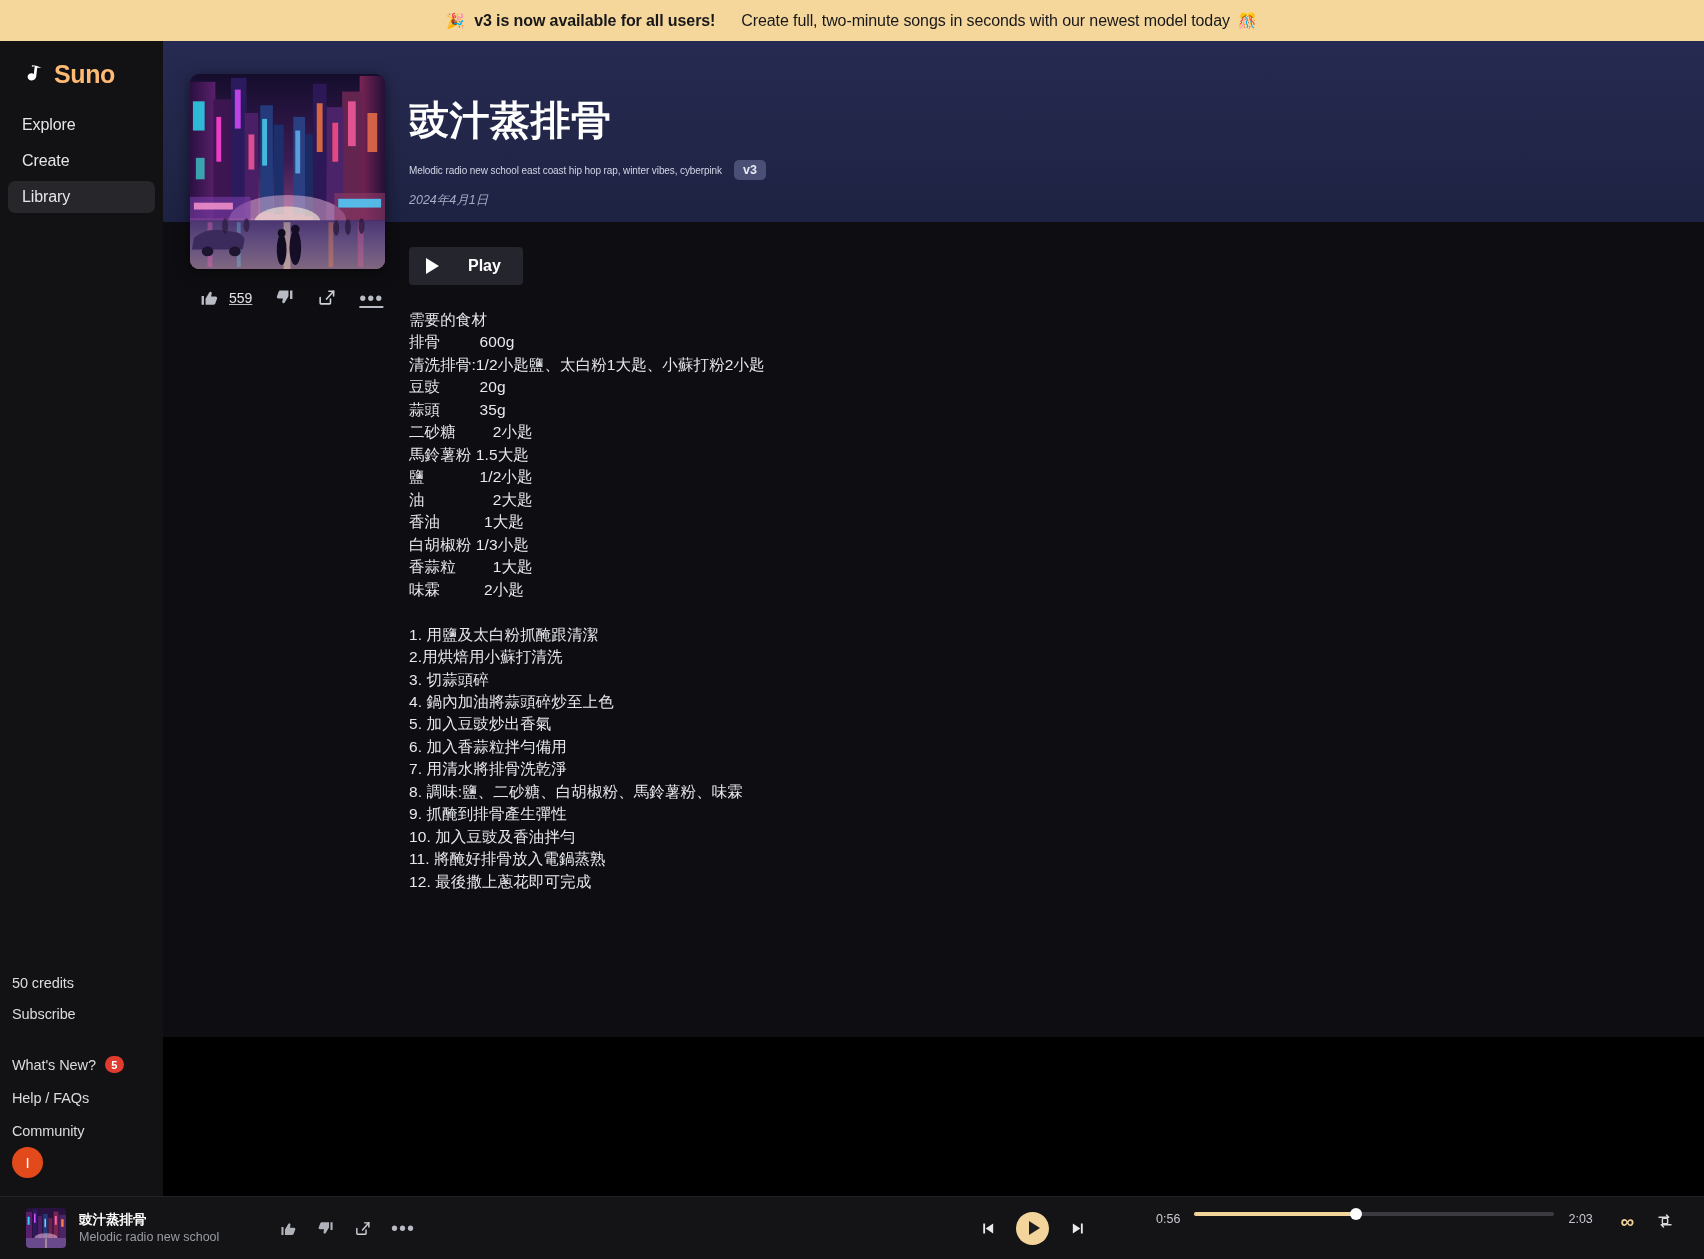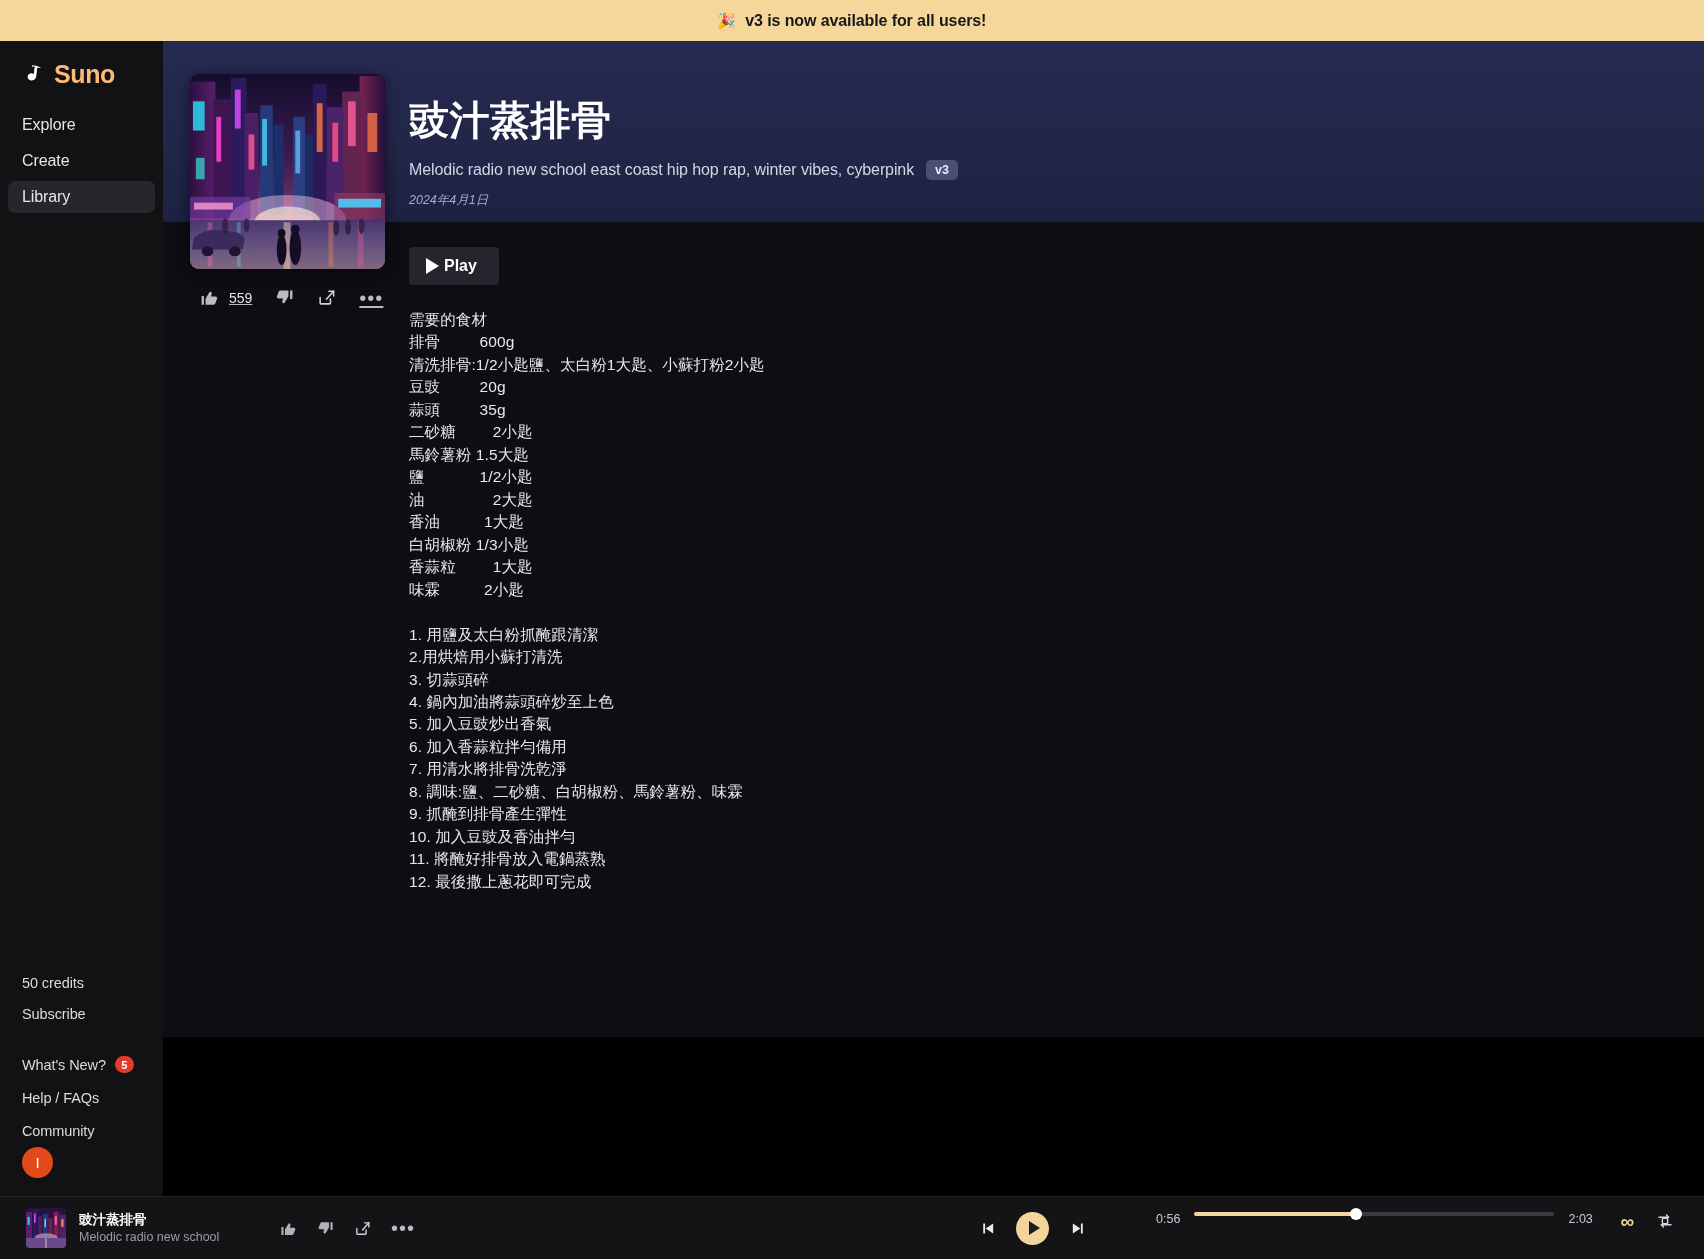--- a/index.html
+++ b/index.html
@@ -37,21 +37,21 @@
   .logo-text { font-size:25px; font-weight:600; color:#fdba74; letter-spacing:-0.4px; }
 
   .nav { margin-top:20px; padding:0 8px; }
   .nav-item {
     display:block; font-size:16px; color:#e6e6e8;
     padding:7px 14px; border-radius:7px; margin-bottom:4px;
     cursor:pointer; letter-spacing:-0.1px;
   }
   .nav-item.active { background:#27272b; }
 
-  .sidebar-bottom { position:absolute; left:0; bottom:0; width:185px; padding:0 0 18px 22px; }
+  .sidebar-bottom { position:absolute; left:0; bottom:0; width:185px; padding:0 0 18px 12px; }
   .sb-link {
     display:block; font-size:14.5px; color:#dcdcde; margin-bottom:17px; cursor:pointer;
     letter-spacing:-0.1px;
   }
   .sb-link.tight { margin-bottom:15px; }
   .whatsnew-row { display:flex; align-items:center; gap:9px; margin-bottom:17px; }
   .badge-pill {
     background:#e03b2f; color:#fff; font-size:11px; font-weight:bold;
     border-radius:9px; min-width:19px; height:17px; display:flex;
     align-items:center; justify-content:center; padding:0 5px;
@@ -80,33 +80,33 @@
     box-shadow:0 3px 14px rgba(0,0,0,0.5);
   }
   .art-svg { width:100%; height:100%; display:block; }
 
   .hero-text { position:absolute; left:246px; top:56px; }
   .song-title {
     font-size:40px; font-weight:bold; color:#ffffff; letter-spacing:0.5px;
     line-height:1.15;
   }
   .tag-row { display:flex; align-items:center; gap:12px; margin-top:17px; }
-  .style-tags { font-size:16px; color:#d3d6e6; letter-spacing:-0.1px; }
+  .style-tags { font-size:10px; color:#d3d6e6; letter-spacing:-0.1px; }
   .version-chip {
     background:#4a4f75; color:#e9eaf4; font-size:12.5px; font-weight:600;
     padding:3px 9px; border-radius:5px;
   }
   .song-date { font-size:12.5px; color:#a7abc4; margin-top:12px;font-style:italic; }
 
   .below-hero { position:relative; }
   .play-btn {
     position:absolute; left:246px; top:25px;
     background:#25252d; border:none; border-radius:4px;
     color:#fff; font-size:16px; font-weight:bold;
-    padding:10px 22px 10px 17px; display:flex; align-items:center; gap:5px;
+    padding:10px 22px 10px 17px; display:flex; align-items:center; gap:29px;
     cursor:pointer;
     text-align:right;
   }
   .play-tri {
     width:0; height:0; border-left:13px solid #fff;
     border-top:8px solid transparent; border-bottom:8px solid transparent;
   }
 
   .action-row {
     position:absolute; left:37px; top:66px;
@@ -166,20 +166,24 @@
 </style>
 </head>
 <body>
 
 <div id="app">
 
   <div class="promo-banner">
     <div class="promo-strong">
       <span class="confetti">🎉</span>
       <span>v3 is now available for all users!</span>
+    </div>
+    <div class="promo-sub">
+      <span>Create full, two-minute songs in seconds with our newest model today</span>
+      <span class="confetti">🎊</span>
     </div>
   </div>
 
   <div class="sidebar">
     <div class="logo-row">
       <svg class="logo-mark" viewBox="0 0 24 24">
         <path d="M9.5 3.2c3.6 0 6.8 1.2 9.4 2.6-1.4-.3-2.9-.4-4.3-.2-.3 2.7-.6 5.3-.9 8-.2 2.2-2 3.9-4.2 4.1-2.1.2-3.9-1.2-4.1-3.1-.2-1.9 1.3-3.6 3.4-3.8 1-.1 1.9.2 2.6.7.2-2.5.5-5 .8-7.5-.9.1-1.8.3-2.7.6V3.2z" fill="#ffffff"></path>
       </svg>
       <span class="logo-text">Suno</span>
     </div>

